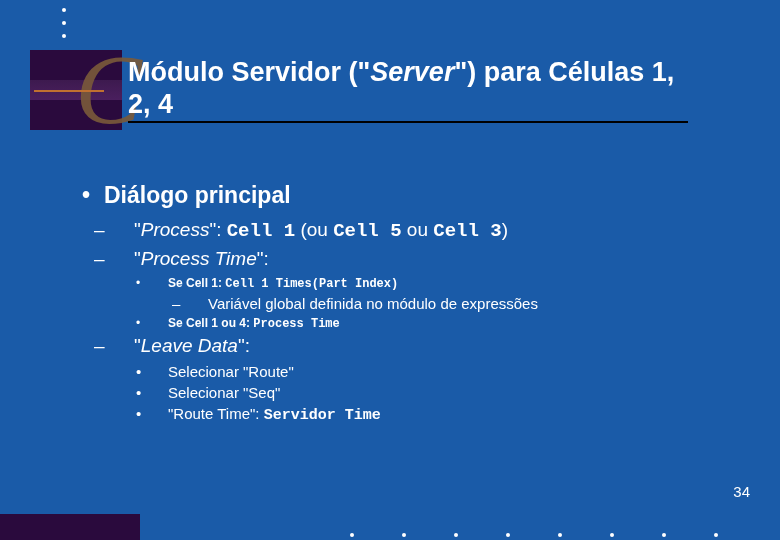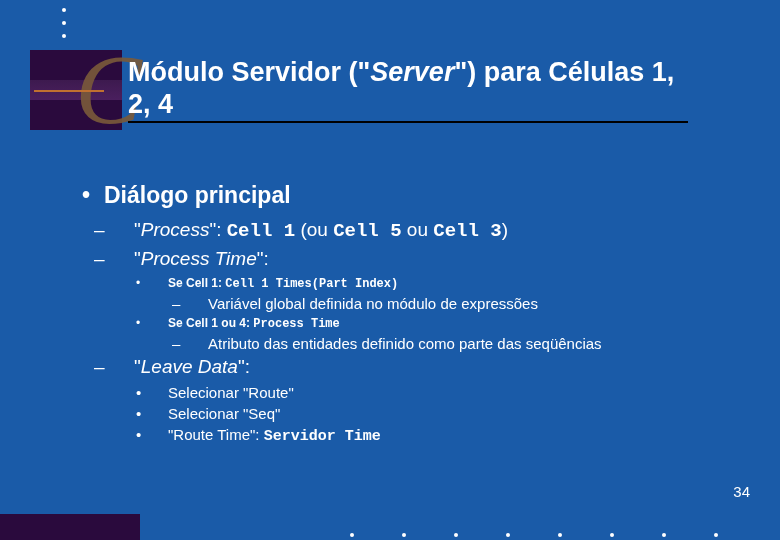--- a/index.html
+++ b/index.html
@@ -197,23 +197,20 @@
   </div>
 
   <div class="lvl4">
     <span class="bul">–</span><span>Variável global definida no módulo de expressões</span>
   </div>
 
   <div class="lvl3">
     <span class="bul">•</span><span>Se Cell 1 ou 4: </span><span class="mono">Process Time</span>
   </div>
 
-  <div class="lvl4">
-    <span class="bul">–</span><span>Atributo das entidades definido como parte das seqüências</span>
-  </div>
 
   <div class="lvl2">
     <span class="bul">–</span><span>"</span><span class="it">Leave Data</span><span>":</span>
   </div>
 
   <div class="lvl3b">
     <span class="bul">•</span><span>Selecionar "Route"</span>
   </div>
 
   <div class="lvl3b">

